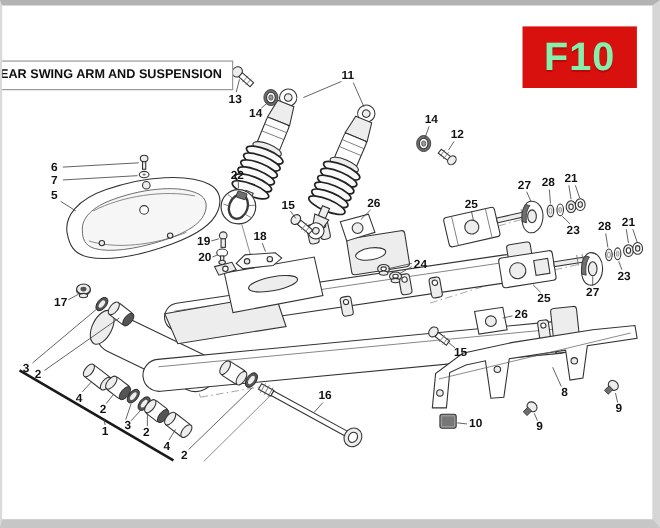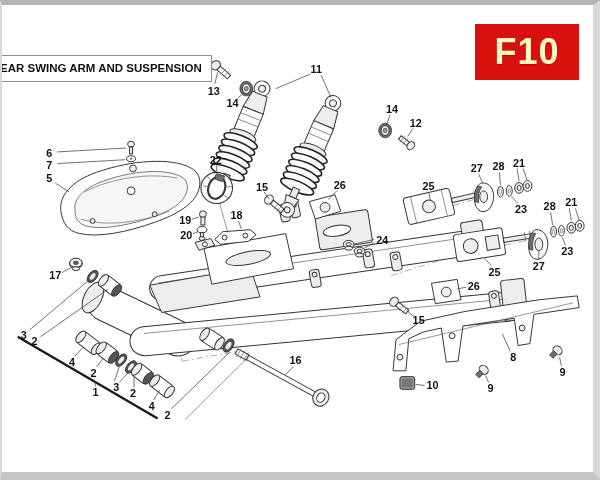--- a/index.html
+++ b/index.html
@@ -5,21 +5,21 @@
   html,body{margin:0;padding:0;background:#fff;}
   .stage{width:600px;height:480px;position:relative;background:#fff;box-sizing:border-box;
     border-top:5px solid #b3b3b3;border-bottom:8px solid #c6c6c6;
     border-left:2px solid #dadada;border-right:7px solid #d6d6d6;overflow:hidden;
     font-family:"Liberation Sans",sans-serif;}
   .art{position:absolute;left:0;top:0;width:591px;height:467px;}
   .title-box{position:absolute;left:-6px;top:50px;height:25px;line-height:25px;
     background:#ffffff;border:1px solid #8f8f8f;padding:0 9px 0 3px;
     font-size:11.5px;font-weight:bold;color:#101010;white-space:nowrap;z-index:5;}
   .badge{position:absolute;right:14px;top:19px;width:104px;height:56px;
-    background:#d8110e;color:#fef9c3;display:flex;align-items:center;justify-content:center;
+    background:#d8110e;color:#86efac;display:flex;align-items:center;justify-content:center;
     font-size:36px;font-weight:bold;letter-spacing:1px;z-index:5;
     text-shadow:0 1px 1px rgba(120,0,0,.4);}
   .plabel{font:bold 11px "Liberation Sans",sans-serif;fill:#111;text-anchor:middle;dominant-baseline:central;}
   .leader{stroke:#4a4a4a;stroke-width:0.8;}
   .thin{fill:none;stroke:#666;stroke-width:0.7;}
   .pt{fill:#ffffff;stroke:#333;stroke-width:1;}
   .pt2{fill:#ededed;stroke:#333;stroke-width:1;}
   .dk{fill:#6f6f6f;stroke:#333;stroke-width:0.8;}
   .coil{fill:#fafafa;stroke:#222;stroke-width:1.6;}
   .dash{fill:none;stroke:#888;stroke-width:0.7;stroke-dasharray:7 3 1.5 3;}

